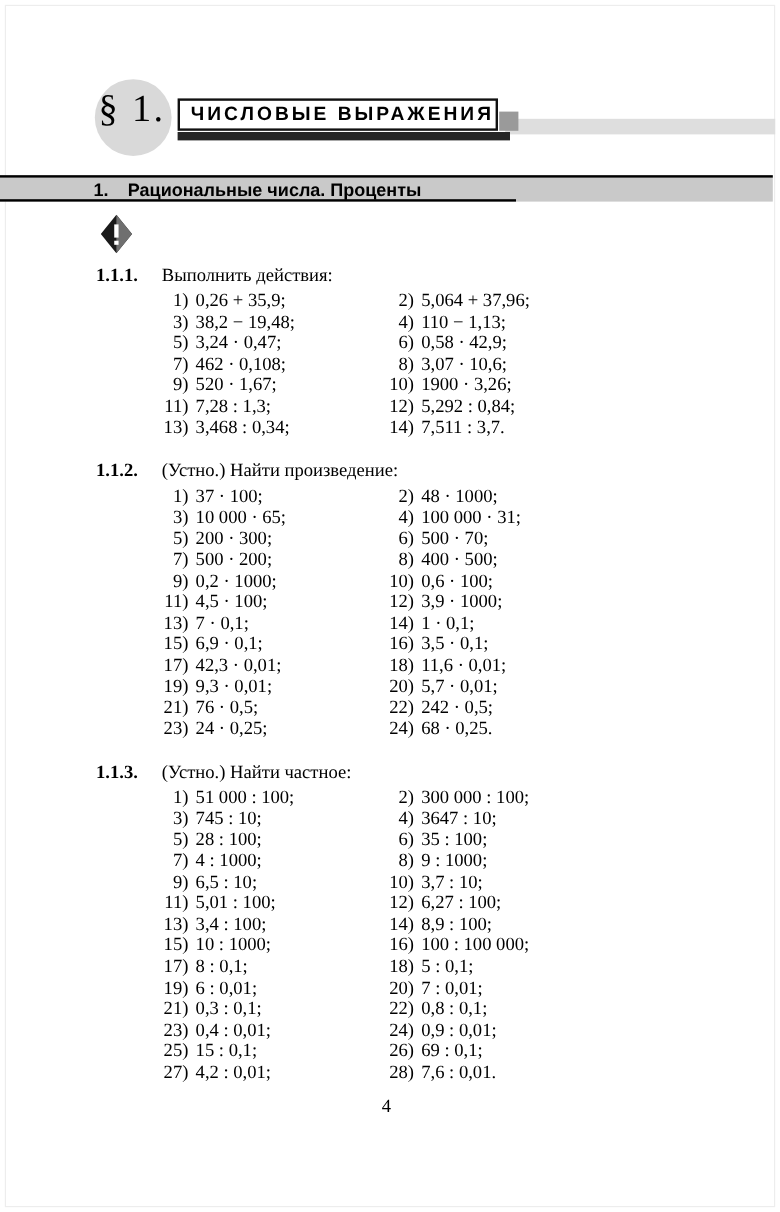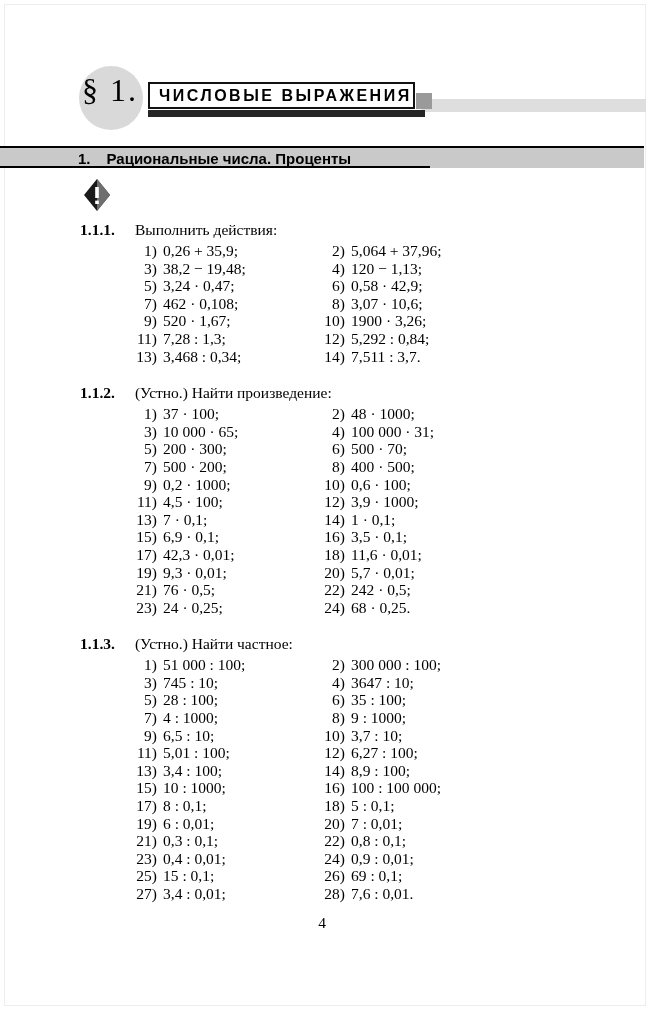--- a/index.html
+++ b/index.html
@@ -87,21 +87,21 @@
       <section class="exercise">
         <div class="ex-head"><span class="ex-num">1.1.1.</span><span>Выполнить действия:</span></div>
         <div class="ex-grid">
           <span class="it-num">1)</span>
           <span class="it-text">0,26 + 35,9;</span>
           <span class="it-num">2)</span>
           <span class="it-text">5,064 + 37,96;</span>
           <span class="it-num">3)</span>
           <span class="it-text">38,2 − 19,48;</span>
           <span class="it-num">4)</span>
-          <span class="it-text">120 − 1,13;</span>
+          <span class="it-text">110 − 1,13;</span>
           <span class="it-num">5)</span>
           <span class="it-text">3,24 · 0,47;</span>
           <span class="it-num">6)</span>
           <span class="it-text">0,58 · 42,9;</span>
           <span class="it-num">7)</span>
           <span class="it-text">462 · 0,108;</span>
           <span class="it-num">8)</span>
           <span class="it-text">3,07 · 10,6;</span>
           <span class="it-num">9)</span>
           <span class="it-text">520 · 1,67;</span>
@@ -219,21 +219,21 @@
           <span class="it-text">0,8 : 0,1;</span>
           <span class="it-num">23)</span>
           <span class="it-text">0,4 : 0,01;</span>
           <span class="it-num">24)</span>
           <span class="it-text">0,9 : 0,01;</span>
           <span class="it-num">25)</span>
           <span class="it-text">15 : 0,1;</span>
           <span class="it-num">26)</span>
           <span class="it-text">69 : 0,1;</span>
           <span class="it-num">27)</span>
-          <span class="it-text">3,4 : 0,01;</span>
+          <span class="it-text">4,2 : 0,01;</span>
           <span class="it-num">28)</span>
           <span class="it-text">7,6 : 0,01.</span>
         </div>
       </section>
     </main>
 
   <div class="page-num">4</div>
 </div>
 
 </body></html>

